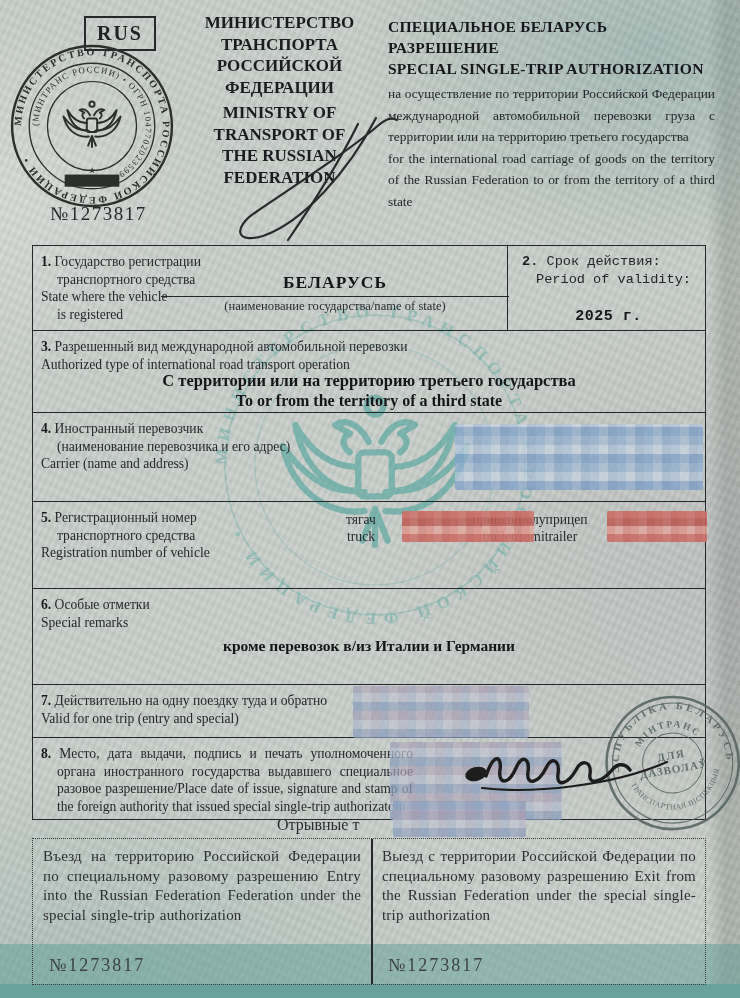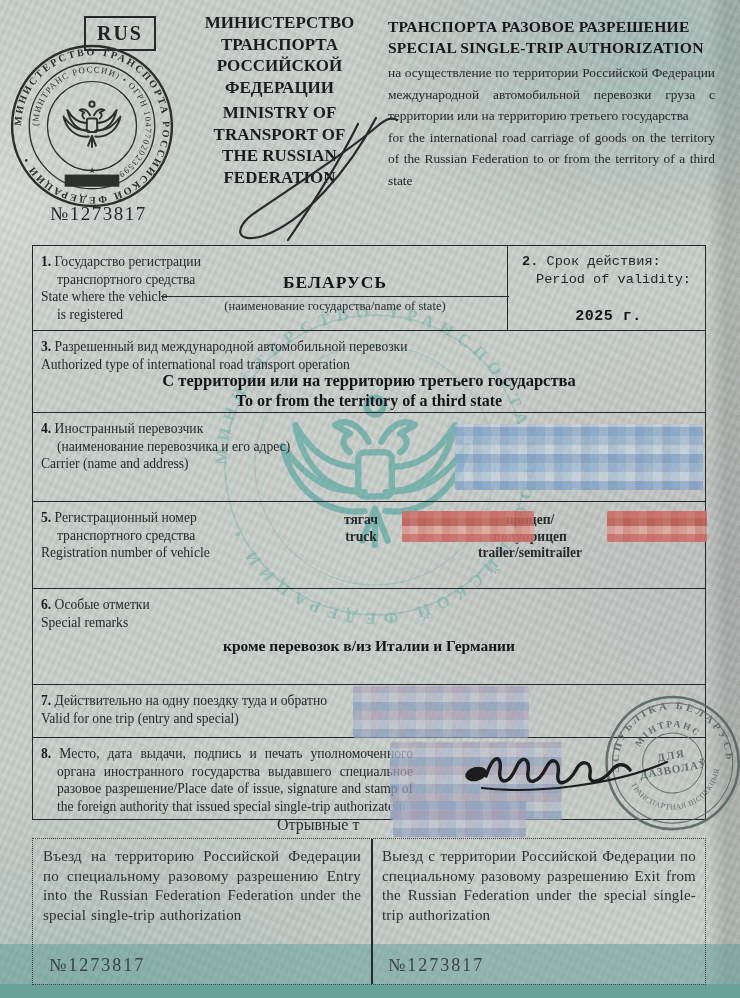--- a/index.html
+++ b/index.html
@@ -46,21 +46,21 @@
   .flabel{font-size:13.6px;line-height:17.5px;padding:7px 8px 0 24px;text-indent:-16px;color:#26282c;}
   .fno{font-weight:bold;color:#1a1b1f;}
   .blk{display:block;}
   .bel-wrap{position:absolute;left:128px;top:26px;width:348px;text-align:center;}
   .bel-val{font-weight:bold;font-size:17.5px;letter-spacing:1px;color:#15161a;
     border-bottom:1.6px solid #26272b;padding-bottom:3px;}
   .bel-cap{font-size:12.6px;padding-top:2px;color:#2a2c30;}
   .validity{padding:7px 10px 0 14px;font-size:13.6px;line-height:17.5px;}
   .validity .v{font-weight:bold;font-size:15px;text-align:center;margin-top:20px;letter-spacing:.5px;color:#17181c;}
   .center-bold{position:absolute;left:0;width:100%;text-align:center;font-weight:bold;color:#15161a;}
-  .truck-grp{position:absolute;top:10px;font-size:13.6px;line-height:16.5px;text-align:center;color:#26282c;font-weight:bold;}
+  .truck-grp{position:absolute;top:10px;font-size:13.6px;line-height:16.5px;text-align:center;color:#26282c;}
 
   
   .tear-head{left:277px;top:816px;font-size:16px;color:#2b2d30;z-index:2;}
   .coupons{left:32px;top:838px;width:674px;height:147px;z-index:2;box-sizing:border-box;
     border:1.6px dotted #3a3c3e;}
   .coupon{position:absolute;top:0;height:100%;box-sizing:border-box;}
   .coupon .txt{padding:8px 10px 0 10px;font-size:15px;line-height:19.5px;text-align:justify;
     color:#2c2e32;letter-spacing:.2px;word-spacing:1px;}
   .coupon .num{position:absolute;left:16px;bottom:8px;font-size:18px;letter-spacing:2px;color:#34363a;opacity:.9;}
   .coupon-div{position:absolute;left:338px;top:0;width:1.6px;height:100%;background:#26272b;}
@@ -139,21 +139,21 @@
   <div class="abs ministry-ru pre">МИНИСТЕРСТВО
 ТРАНСПОРТА
 РОССИЙСКОЙ
 ФЕДЕРАЦИИ</div>
   <div class="abs ministry-en pre">MINISTRY OF
 TRANSPORT OF
 THE RUSSIAN
 FEDERATION</div>
 
   <div class="abs right-head">
-    <div class="t">ТРАНСПОРТА РАЗОВОЕ РАЗРЕШЕНИЕ</div>
+    <div class="t">СПЕЦИАЛЬНОЕ БЕЛАРУСЬ РАЗРЕШЕНИЕ</div>
     <div class="t">SPECIAL SINGLE-TRIP AUTHORIZATION</div>
     <div class="s">на осуществление по территории Российской Федерации международной автомобильной перевозки груза с территории или на территорию третьего государства</div>
     <div class="s2">for the international road carriage of goods on the territory of the Russian Federation to or from the territory of a third state</div>
   </div>
 
   <div class="abs serial">№1273817</div>
 
   <div class="abs header-sign">
     <svg width="190" height="140" viewBox="0 0 190 140">
       <g stroke="#2a2a2a" fill="none" stroke-width="2.2" stroke-linecap="round">

